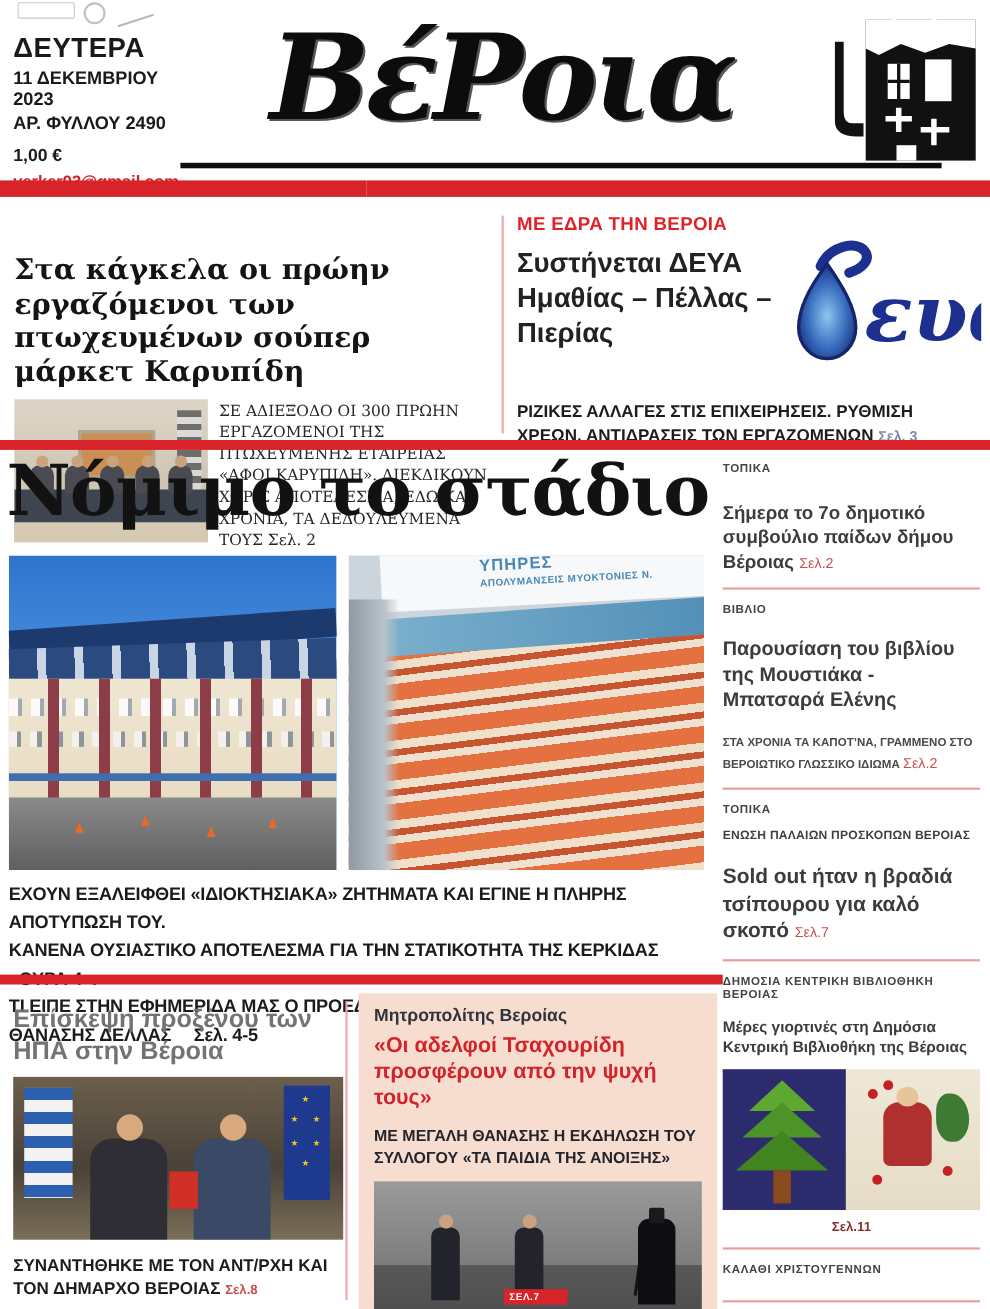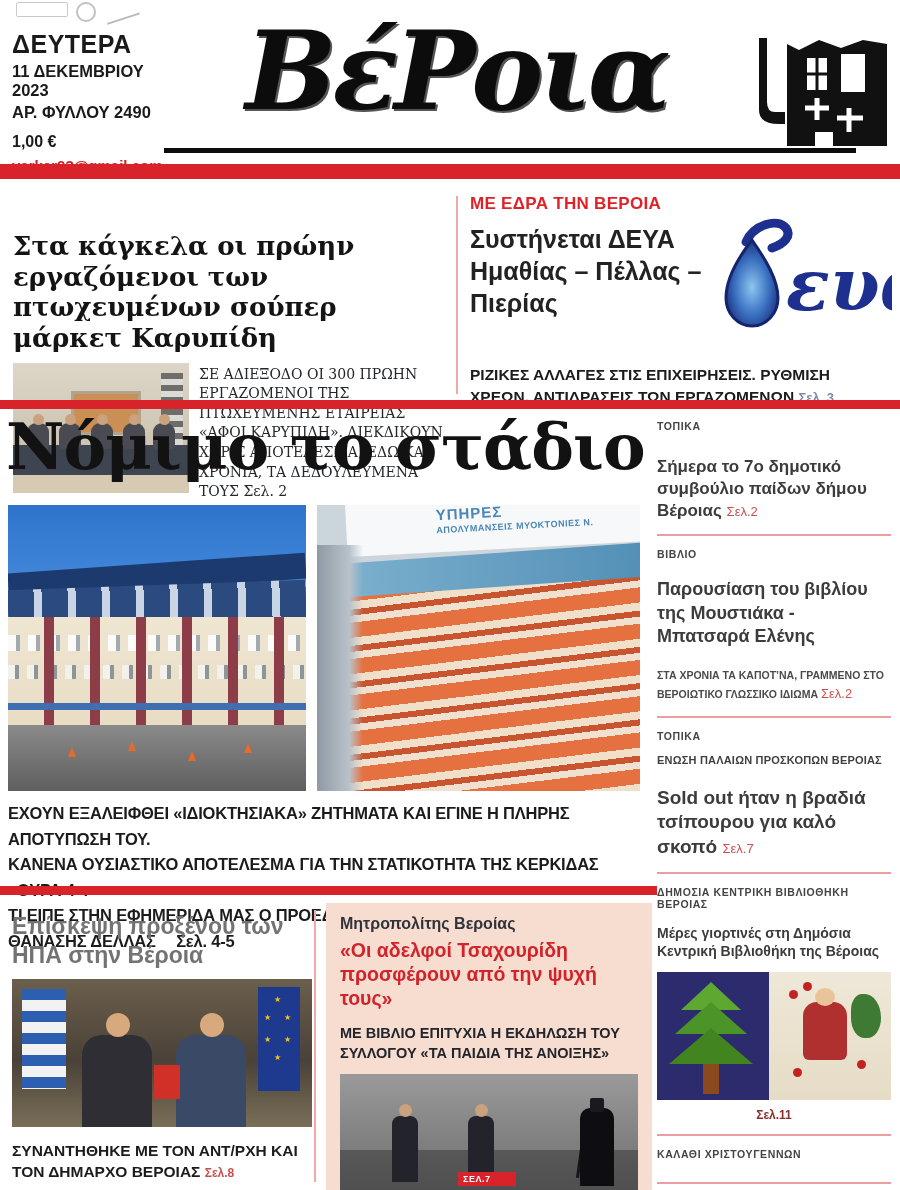--- a/index.html
+++ b/index.html
@@ -376,21 +376,21 @@
       <span>ΣΥΝΑΝΤΗΘΗΚΕ ΜΕ ΤΟΝ ΑΝΤ/ΡΧΗ ΚΑΙ ΤΟΝ ΔΗΜΑΡΧΟ ΒΕΡΟΙΑΣ</span>
       <span class="bl-page">Σελ.8</span>
     </div>
   </div>
 
   <div class="vdiv-bottom"></div>
 
   <div class="story-met">
     <div class="met-kicker">Μητροπολίτης Βεροίας</div>
     <div class="met-head">«Οι αδελφοί Τσαχουρίδη προσφέρουν από την ψυχή τους»</div>
-    <div class="met-summary">ΜΕ ΒΙΒΛΙΟ ΕΠΙΤΥΧΙΑ Η ΕΚΔΗΛΩΣΗ ΤΟΥ ΣΥΛΛΟΓΟΥ «ΤΑ ΠΑΙΔΙΑ ΤΗΣ ΑΝΟΙΞΗΣ»</div>
+    <div class="met-summary">ΜΕ ΜΕΓΑΛΗ ΘΑΝΑΣΗΣ Η ΕΚΔΗΛΩΣΗ ΤΟΥ ΣΥΛΛΟΓΟΥ «ΤΑ ΠΑΙΔΙΑ ΤΗΣ ΑΝΟΙΞΗΣ»</div>
     <div class="photo-stage">
       <div class="stage-man stage-man1"></div>
       <div class="stage-man stage-man2"></div>
       <div class="stage-lectern"></div>
       <div class="stage-priest"></div>
       <div class="stage-tag">ΣΕΛ.7</div>
     </div>
   </div>
 
   <div class="sb-div-final"></div>

